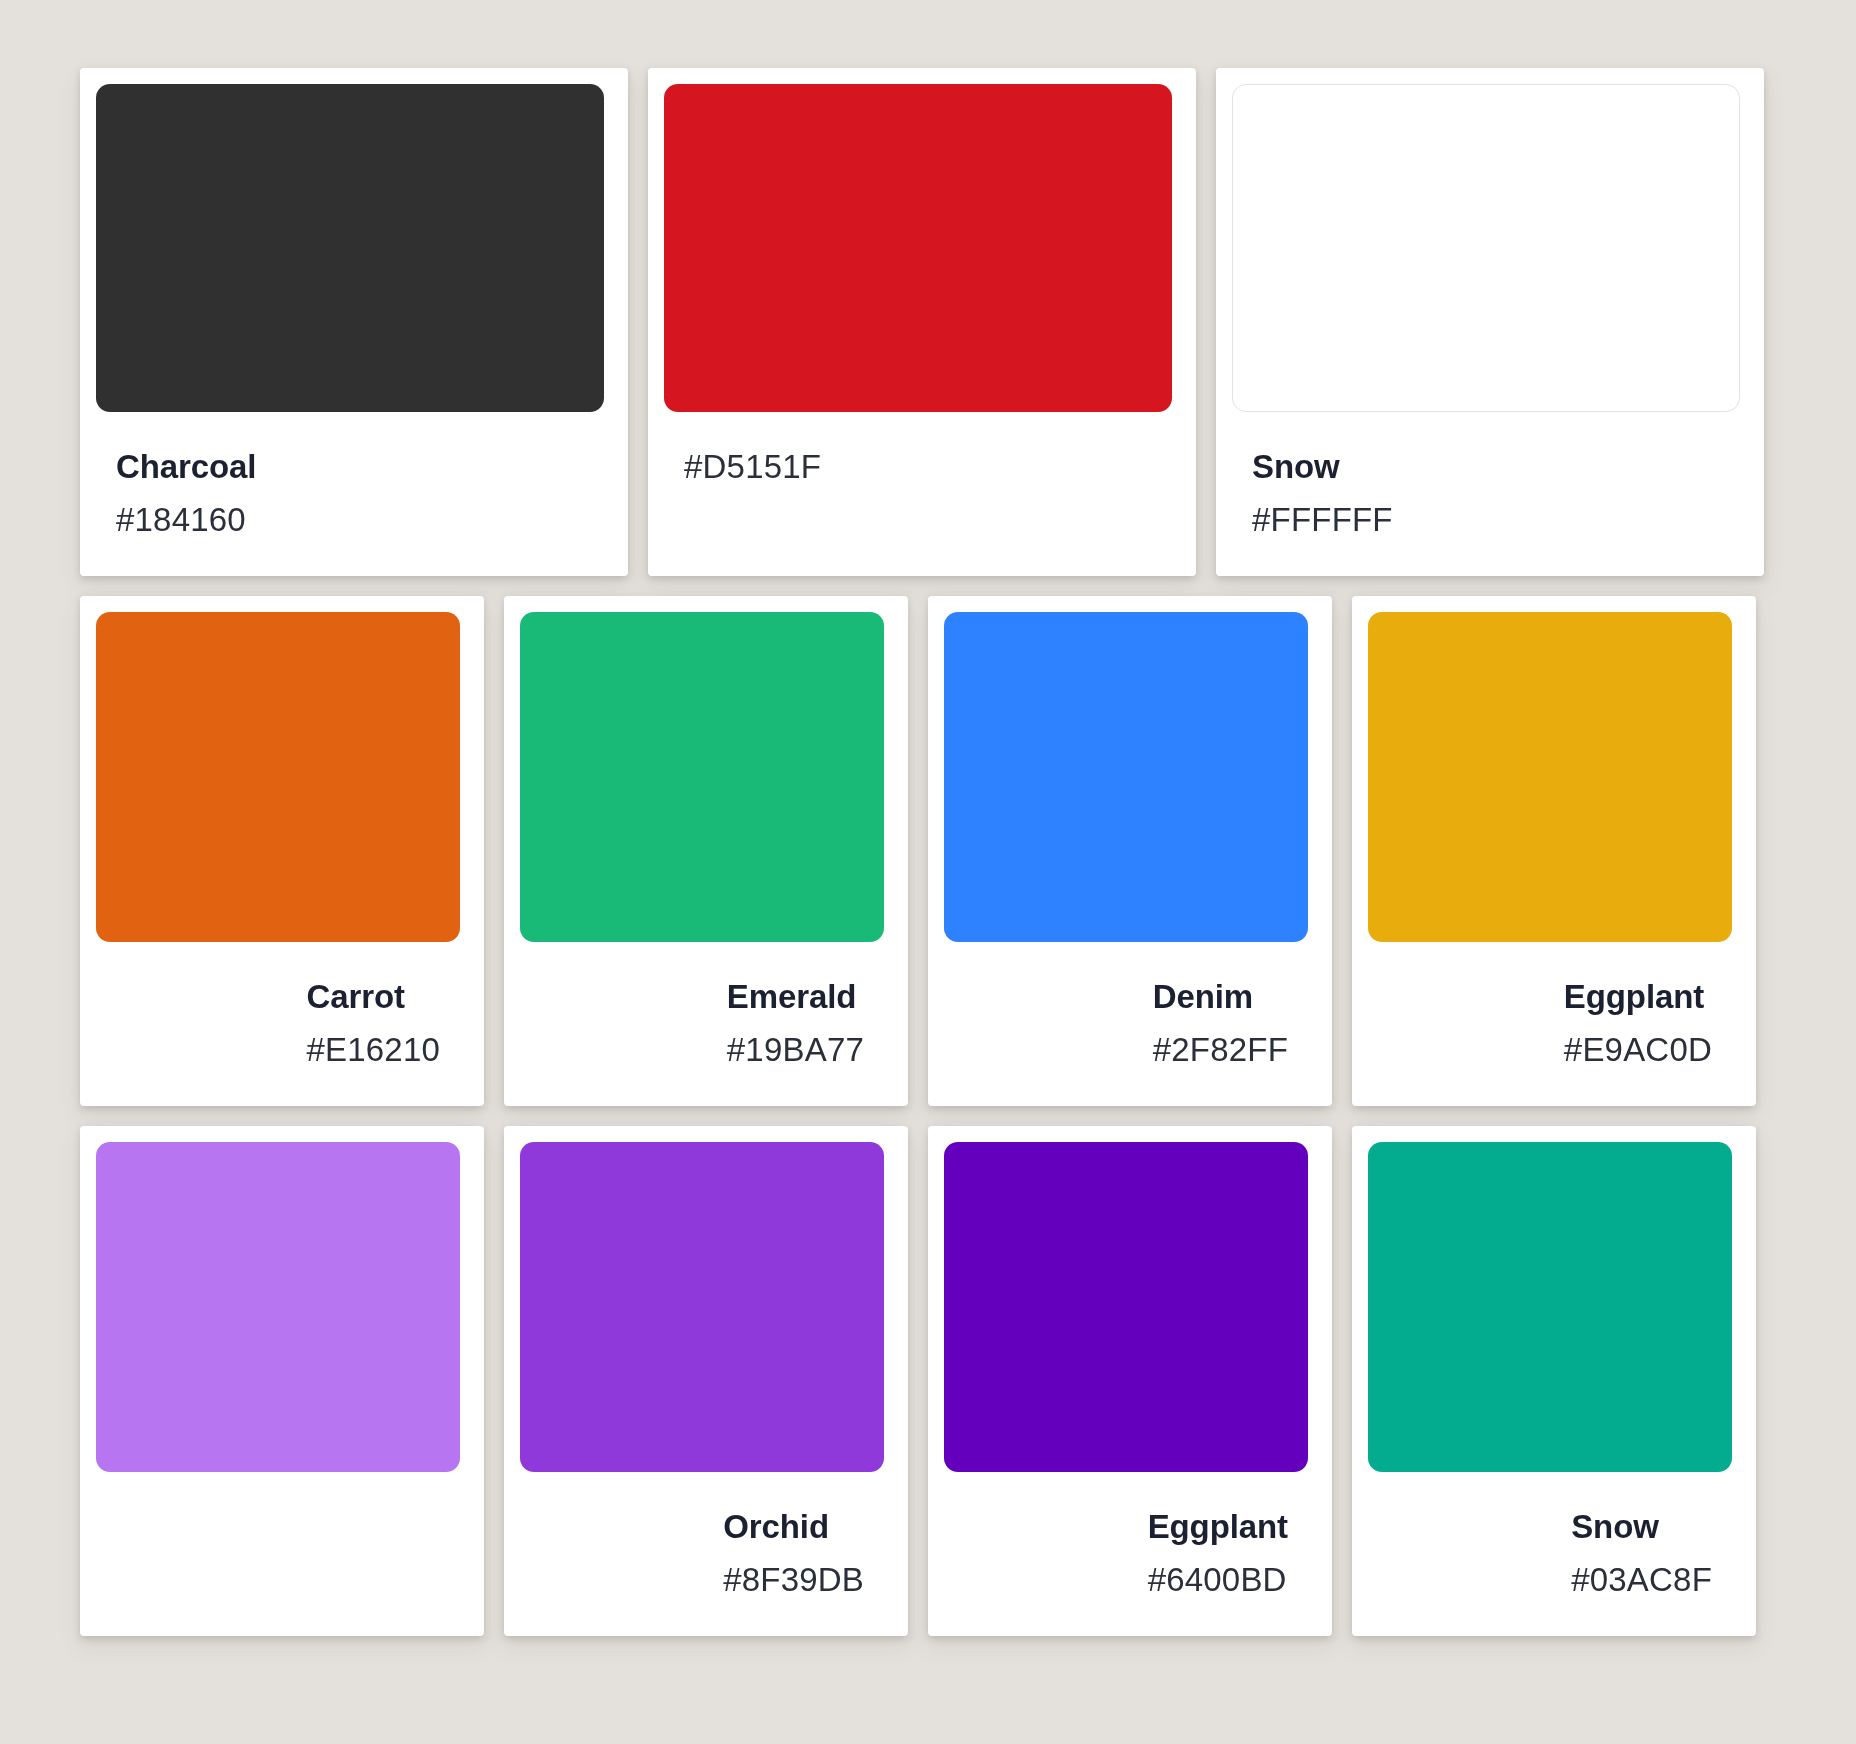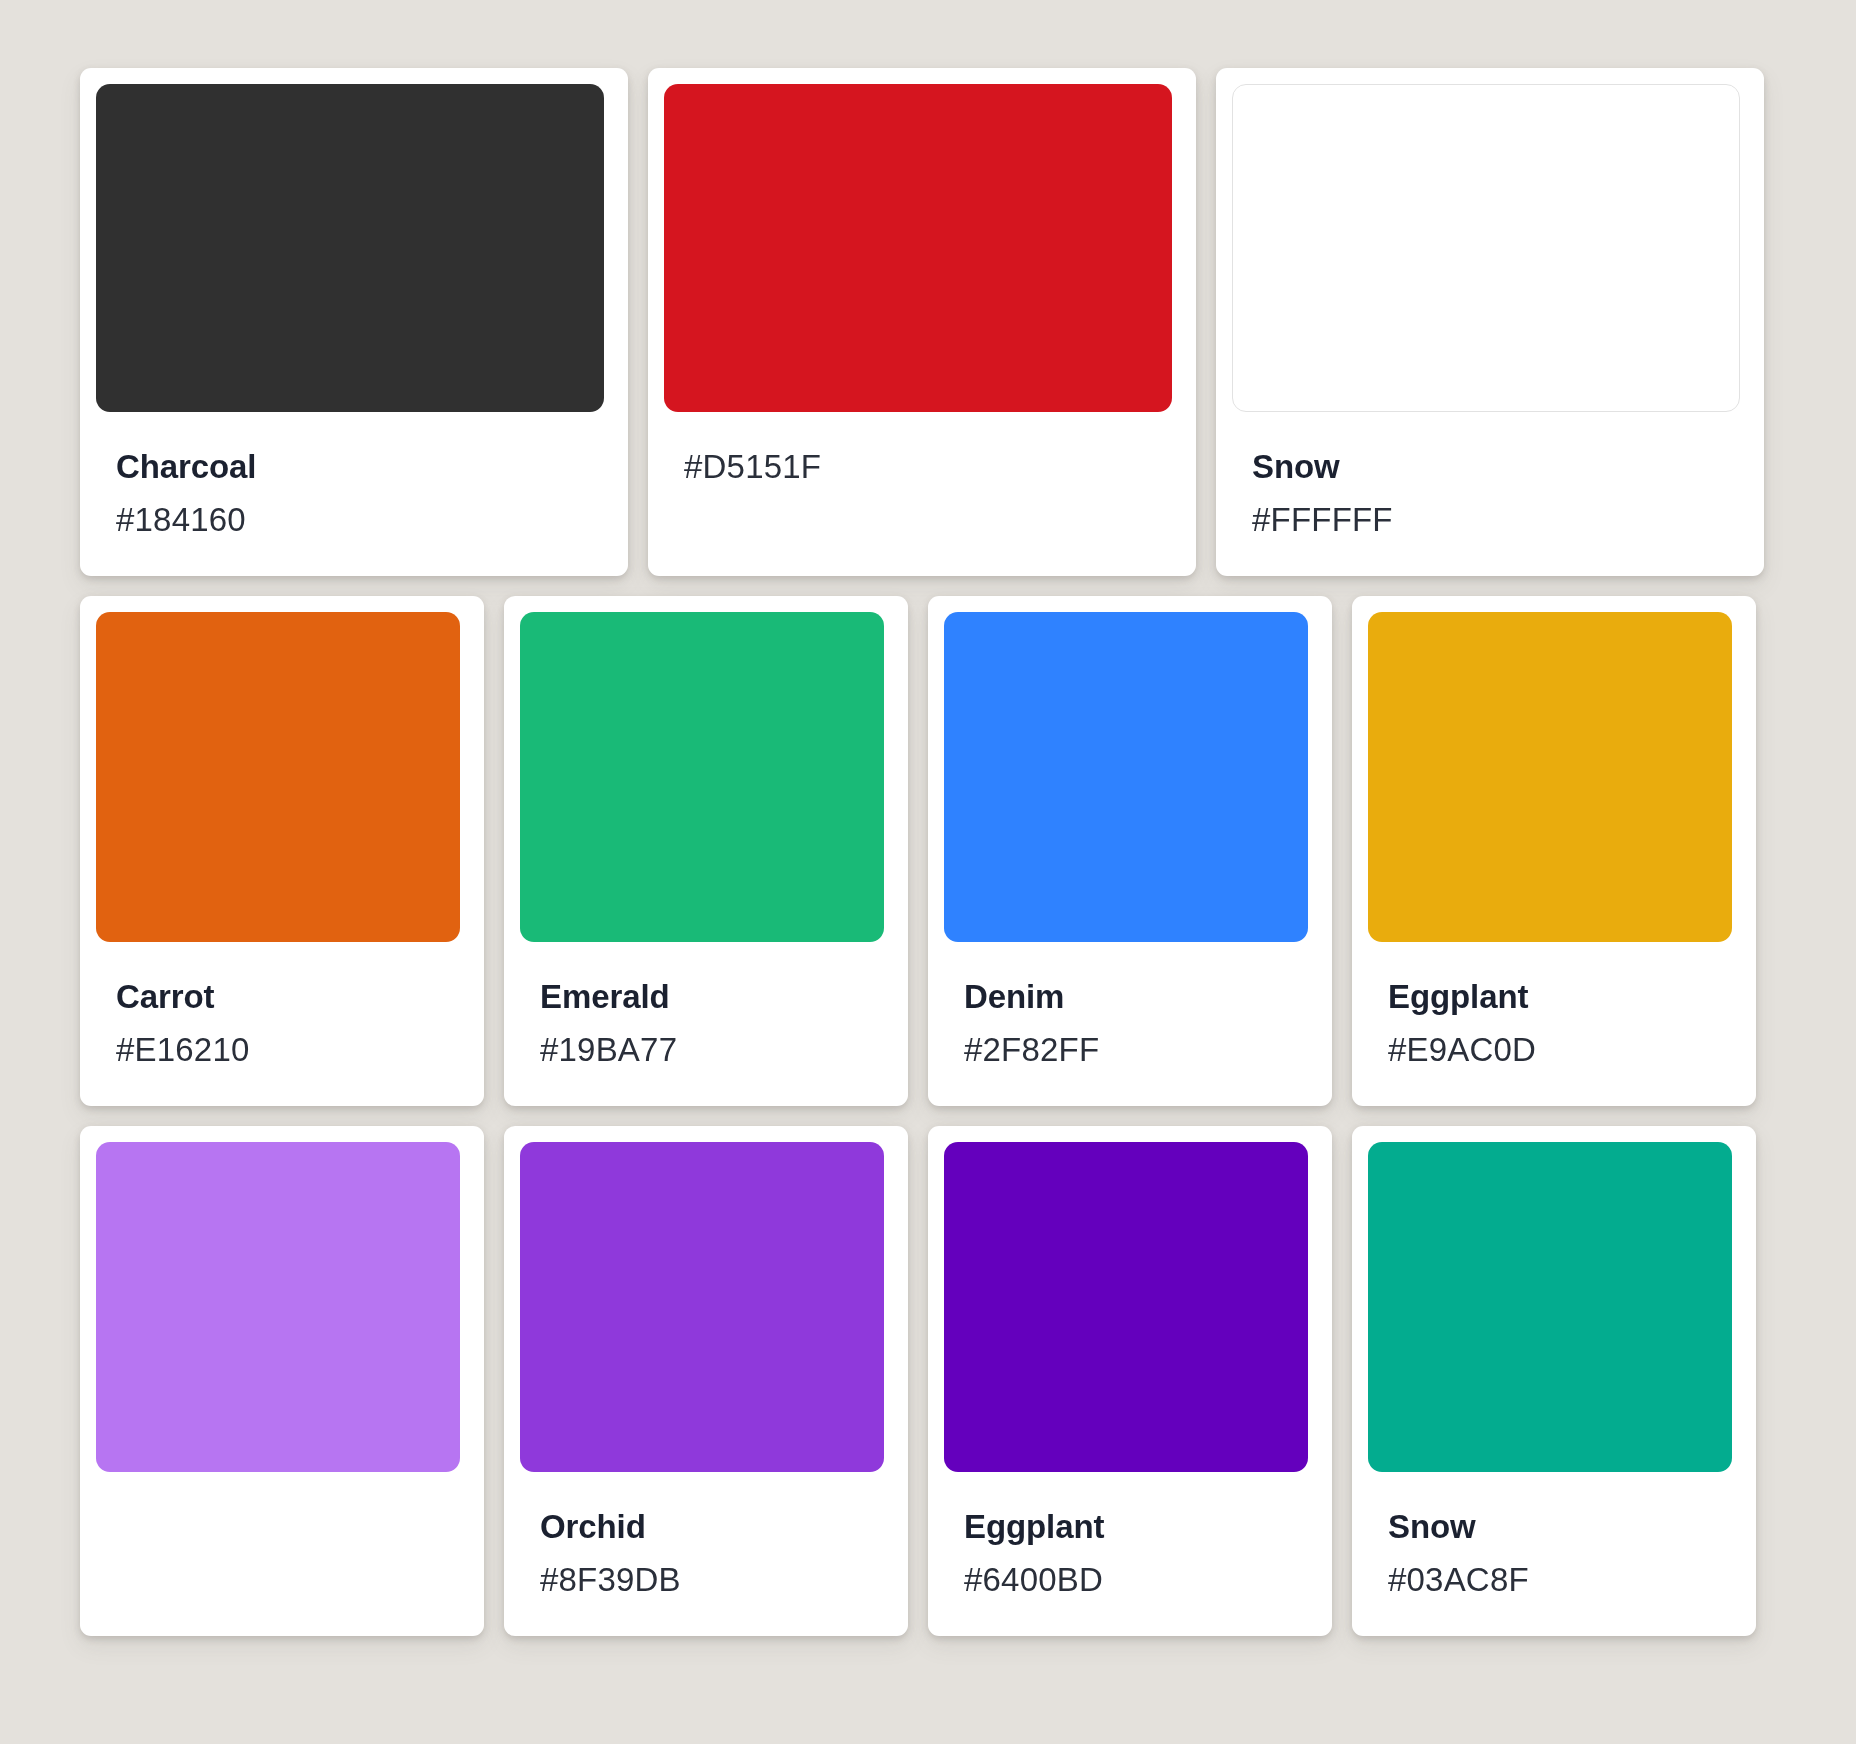--- a/index.html
+++ b/index.html
@@ -26,35 +26,35 @@
   }
 
   .palette-row {
     display: flex;
     gap: 20px;
     flex: 0 0 auto;
   }
 
   .swatch-card {
     background: #FFFFFF;
-    border-radius: 11px;
+    border-radius: 4px;
     box-shadow: 0 3px 7px rgba(90, 84, 76, 0.22),
                 0 10px 22px rgba(90, 84, 76, 0.10);
     padding: 16px 24px 0 16px;
     display: flex;
     flex-direction: column;
     overflow: hidden;
   }
 
   
   .palette-row.row-wide .swatch-card { width: 548px; height: 508px; }
   .palette-row.row-wide .swatch-chip { height: 328px; }
 
   
-  .palette-row.row-quad .swatch-card { width: 404px; height: 510px; }
+  .palette-row.row-quad .swatch-card { width: 404px; height: 510px; align-items: flex-end; }
   .palette-row.row-quad .swatch-chip { height: 330px; }
 
   .swatch-chip {
     width: 100%;
     border-radius: 14px;
     flex: 0 0 auto;
   }
 
   .swatch-chip.has-outline {
     border: 1px solid #E2E2E2;

